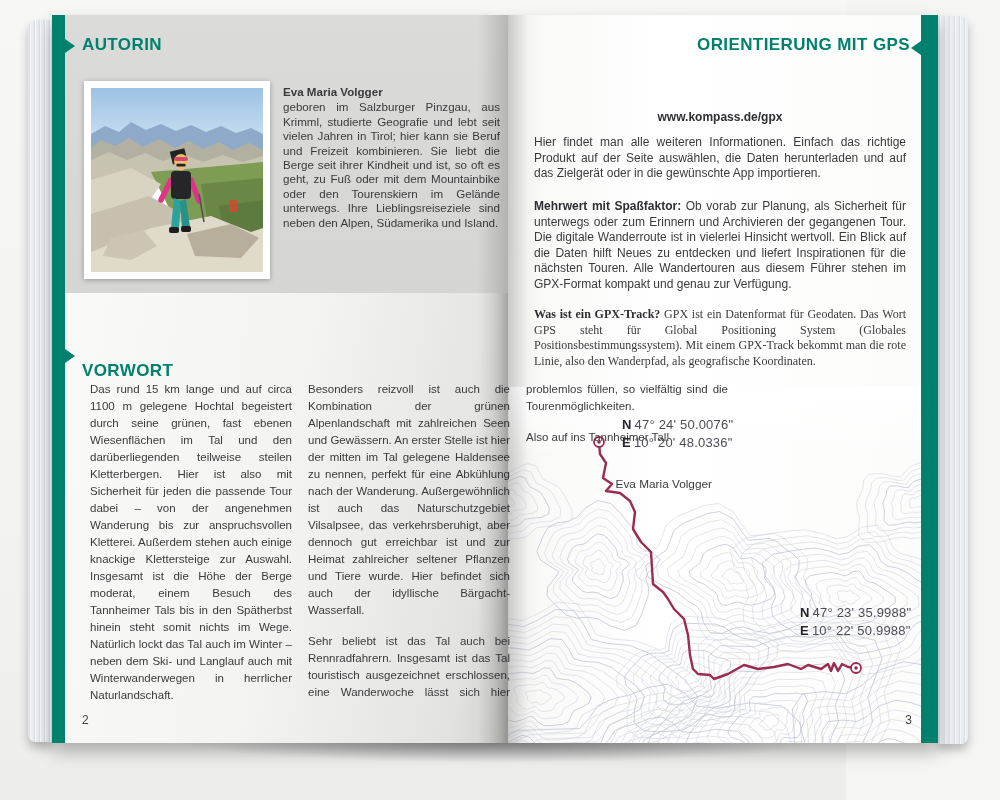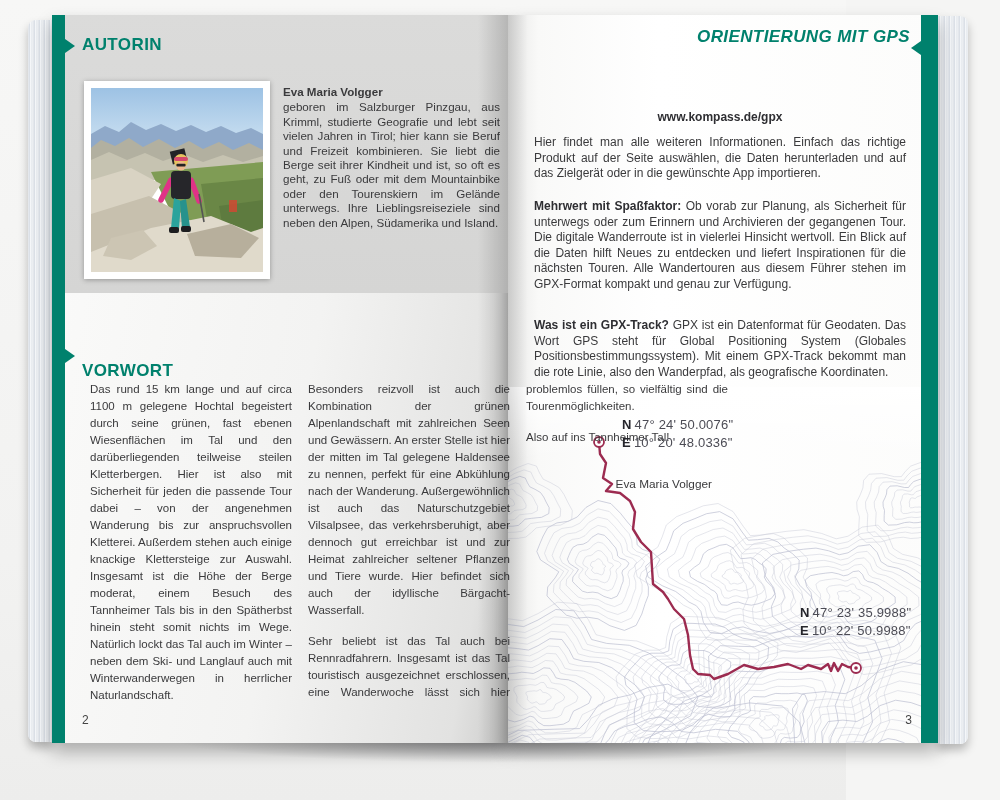--- a/index.html
+++ b/index.html
@@ -53,21 +53,21 @@
   .vorwort-text{position:absolute;left:38px;top:366px;width:420px;height:336px;z-index:2;
     column-count:2;column-gap:16px;font-size:11.5px;line-height:17px;text-align:justify;}
   .vorwort-text p{margin:0 0 14px 0;}
   .signature{display:block;text-align:right;padding-right:16px;margin-top:30px;font-size:11.8px;}
   .pagenum{position:absolute;bottom:16px;font-size:12px;color:#444;z-index:5;}
   .pn-left{left:30px;}
   .pn-right{right:26px;}
 
   
   .rp-block{position:absolute;left:26px;width:372px;z-index:2;font-size:12px;line-height:15.6px;text-align:justify;}
-  .rp-heading{top:12px;right:28px;left:auto;text-align:right;font-style:italic;}
+  .rp-heading{top:20px;right:28px;left:auto;text-align:right;}
   .url-line{text-align:center;font-weight:700;color:#2e2e32;}
   .lead{font-weight:700;color:#2e2e32;}
 
   .topo-map{position:absolute;left:0;top:372px;width:413px;height:356px;z-index:1;}
   .contour{fill:none;stroke:#c8cad8;stroke-width:.6;opacity:.8;}
   .contour.index{stroke:#b8bbce;stroke-width:.85;}
   .track{fill:none;stroke:var(--track);stroke-width:2.4;stroke-linejoin:round;stroke-linecap:round;}
   .marker-outer{fill:#ffffff;stroke:var(--track);stroke-width:1.8;}
   .marker-inner{fill:var(--track);}
 
@@ -155,21 +155,21 @@
     <span class="arrow-left" style="right:17px;top:26px;"></span>
     <h2 class="section-heading rp-heading">ORIENTIERUNG MIT GPS</h2>
 
 
     <p class="rp-block" style="top:120px;">Hier findet man alle weiteren Informationen. Einfach das richtige Produkt auf der Seite auswählen, die Daten herunterladen und auf das Zielgerät oder in die gewünschte App importieren.</p>
 
     <p class="rp-block url-line" style="top:95px;">www.kompass.de/gpx</p>
 
     <p class="rp-block" style="top:184px;"><span class="lead">Mehrwert mit Spaßfaktor:</span><span> Ob vorab zur Planung, als Sicherheit für unterwegs oder zum Erinnern und Archivieren der gegangenen Tour. Die digitale Wanderroute ist in vielerlei Hinsicht wertvoll. Ein Blick auf die Daten hilft Neues zu entdecken und liefert Inspirationen für die nächsten Touren. Alle Wandertouren aus diesem Führer stehen im GPX-Format kompakt und genau zur Verfügung.</span></p>
 
-    <p class="rp-block" style="top:303px;"><span class="lead">Was ist ein GPX-Track?</span><span> GPX ist ein Datenformat für Geodaten. Das Wort GPS steht für Global Positioning System (Globales Positionsbestimmungssystem). Mit einem GPX-Track bekommt man die rote Linie, also den Wanderpfad, als geografische Koordinaten.</span></p>
+    <p class="rp-block" style="top:292px;font-family:Liberation Serif, serif;"><span class="lead">Was ist ein GPX-Track?</span><span> GPX ist ein Datenformat für Geodaten. Das Wort GPS steht für Global Positioning System (Globales Positionsbestimmungssystem). Mit einem GPX-Track bekommt man die rote Linie, also den Wanderpfad, als geografische Koordinaten.</span></p>
 
     <svg id="topo" class="topo-map" viewBox="0 0 413 356" preserveAspectRatio="none">
       <defs>
         <clipPath id="mapclip">
             <rect x="0" y="0" width="413" height="356"></rect>
           </clipPath>
         <linearGradient id="fade" x1="0" y1="0" x2="0" y2="1">
           <stop offset="0" stop-color="#ffffff" stop-opacity="1"></stop>
           <stop offset="1" stop-color="#ffffff" stop-opacity="0"></stop>
         </linearGradient>

